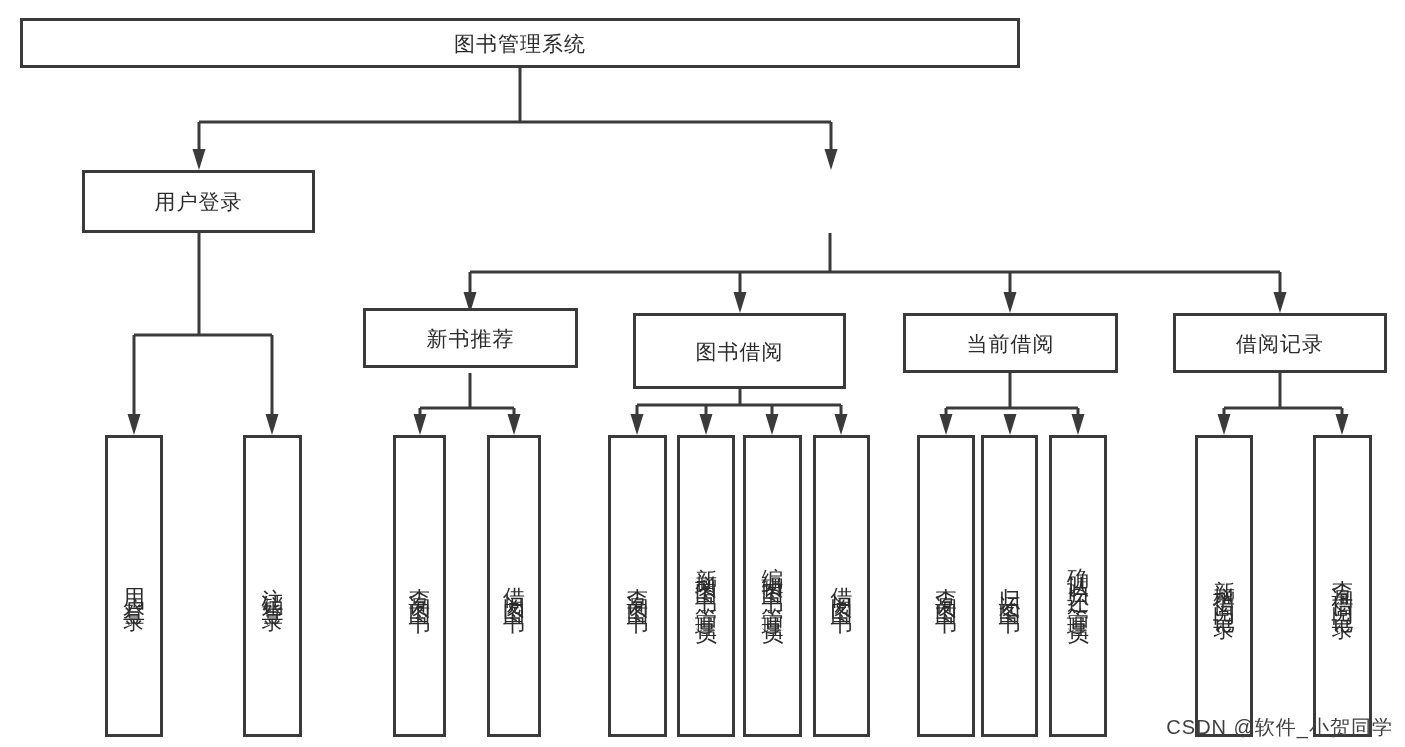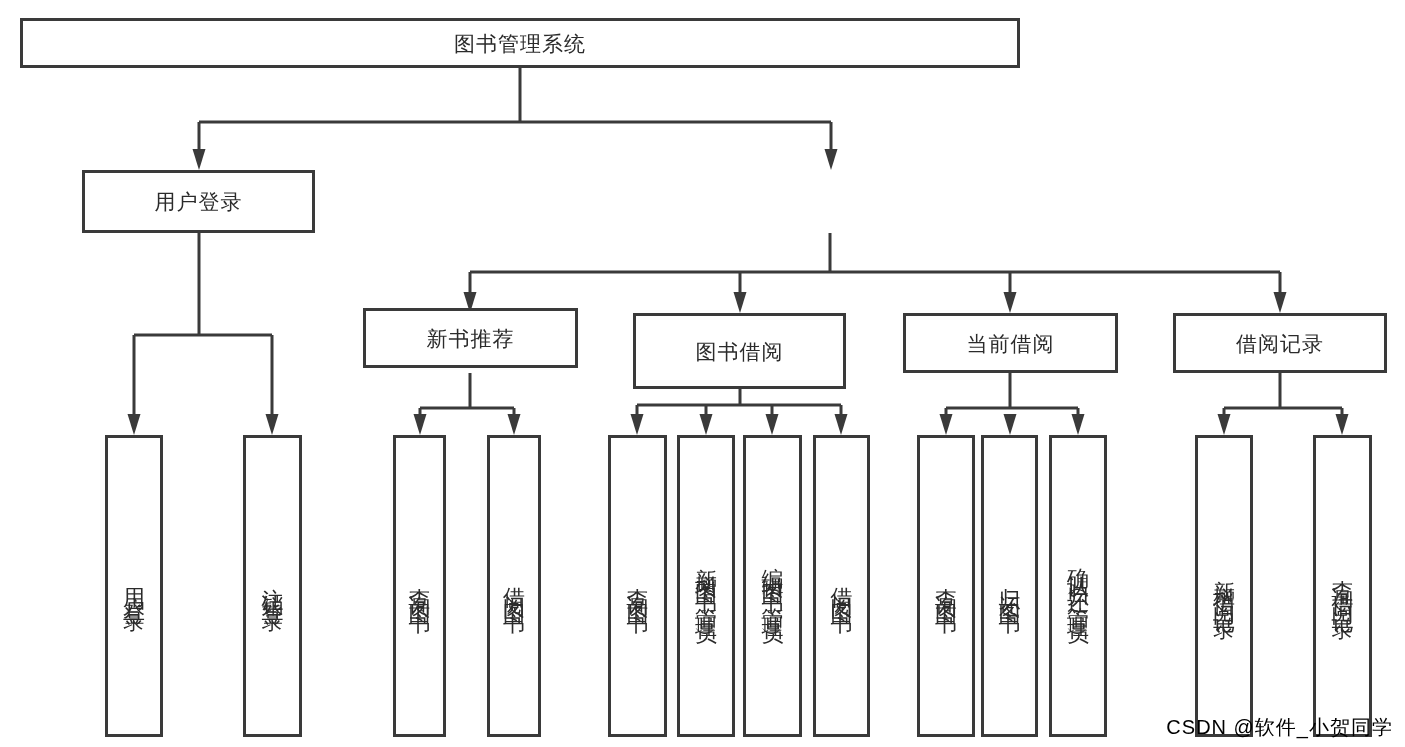--- a/index.html
+++ b/index.html
@@ -45,21 +45,21 @@
     font-size: 22px;
     letter-spacing: 8px;
     line-height: 1;
     padding: 6px 0;
   }
   .watermark {
     position: absolute;
     right: 12px;
     bottom: 6px;
     font-size: 20px;
-    color: #000000;
+    color: #404040;
     letter-spacing: 1px;
     white-space: nowrap;
   }
 </style>
 </head>
 <body>
 
 <div class="canvas">
 
   <svg class="connectors" viewBox="0 0 1405 747" xmlns="http://www.w3.org/2000/svg">

